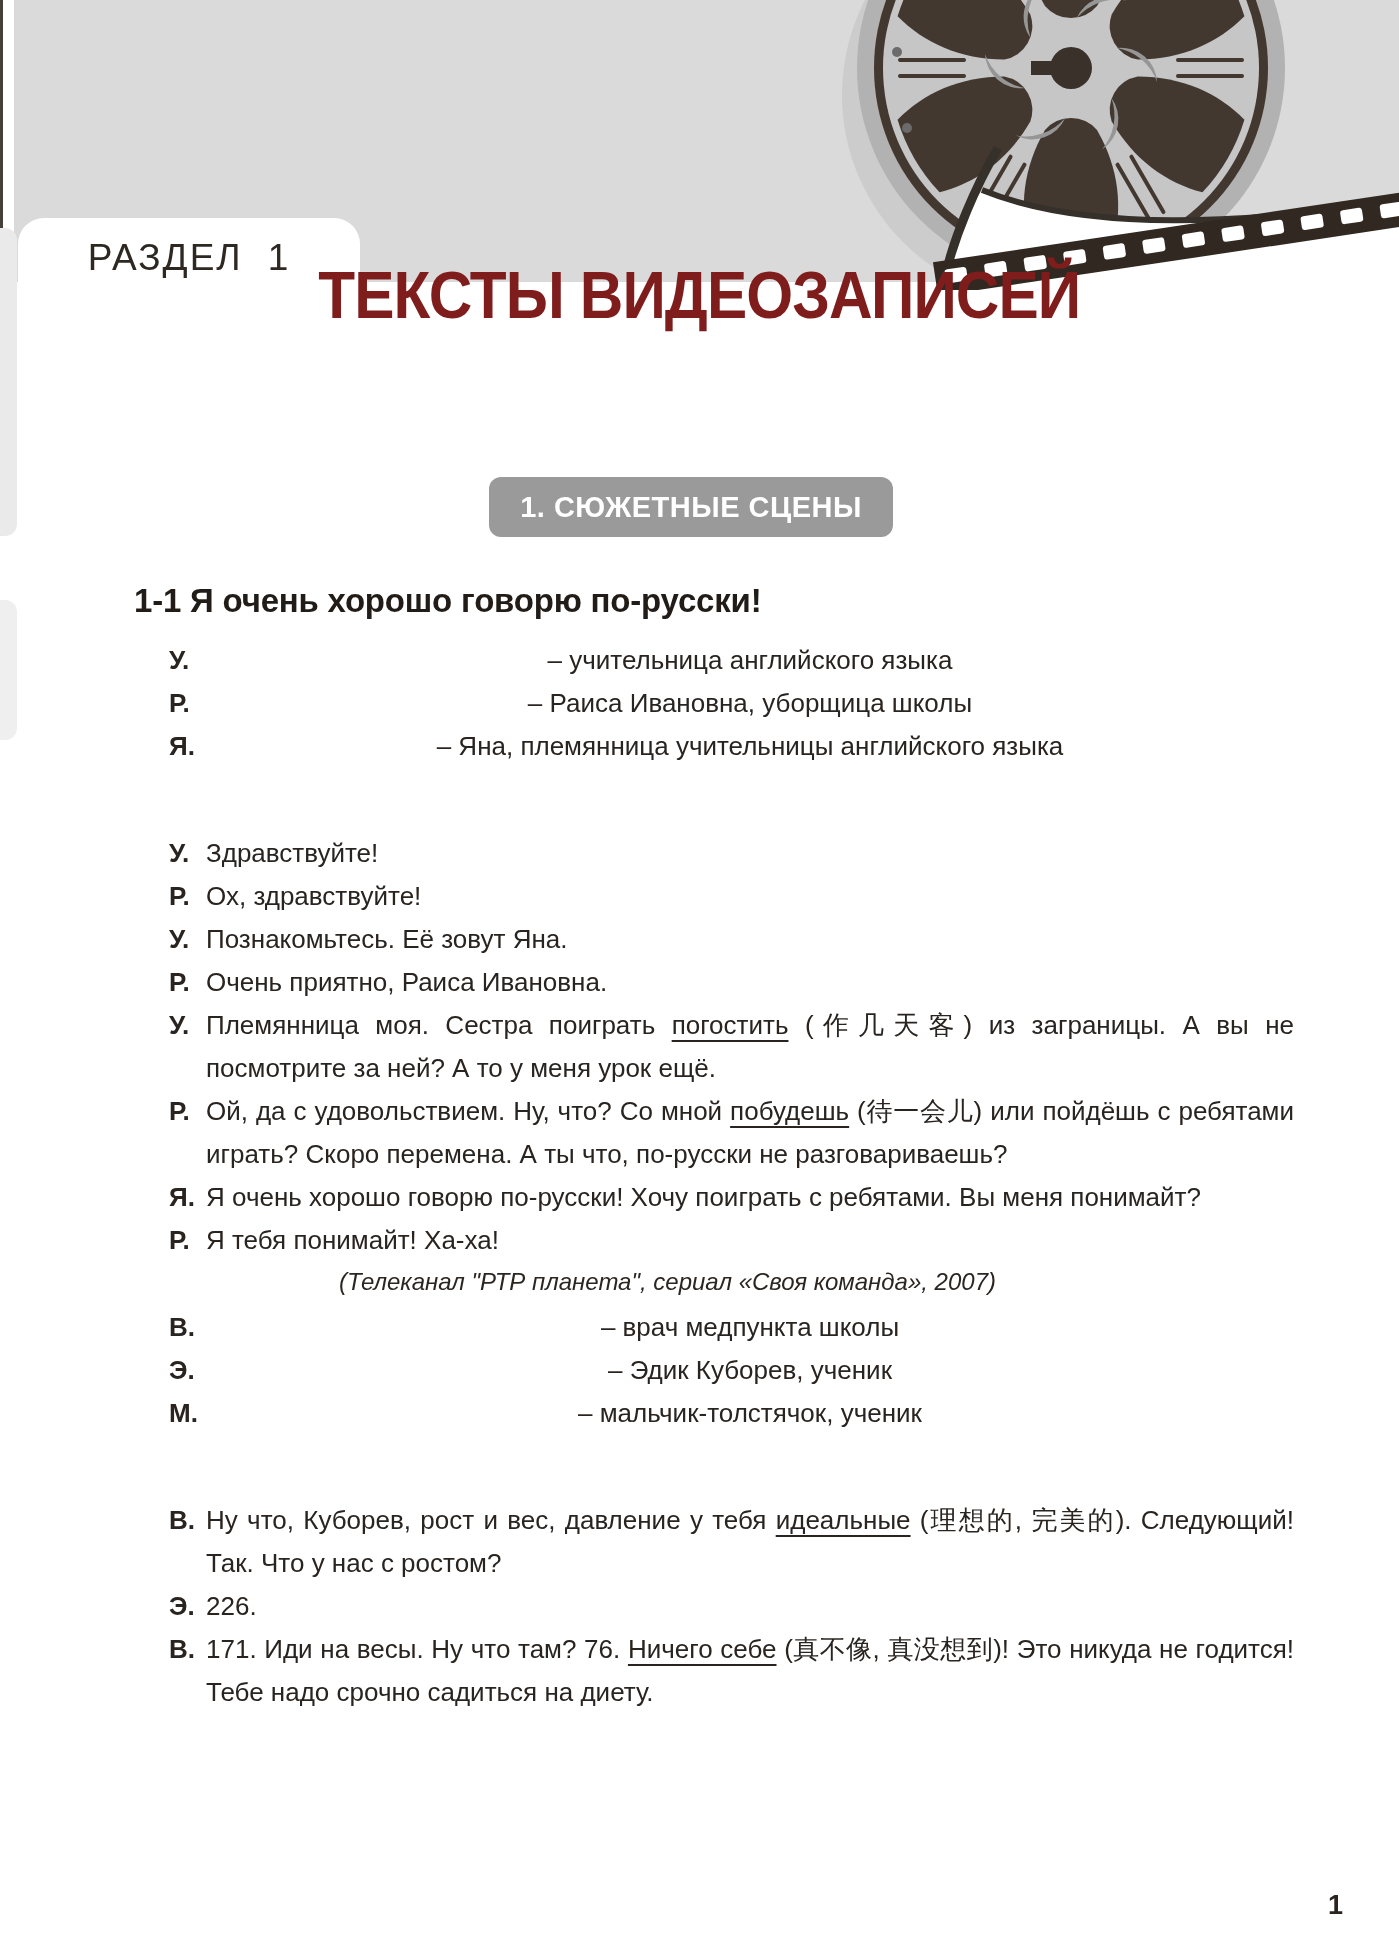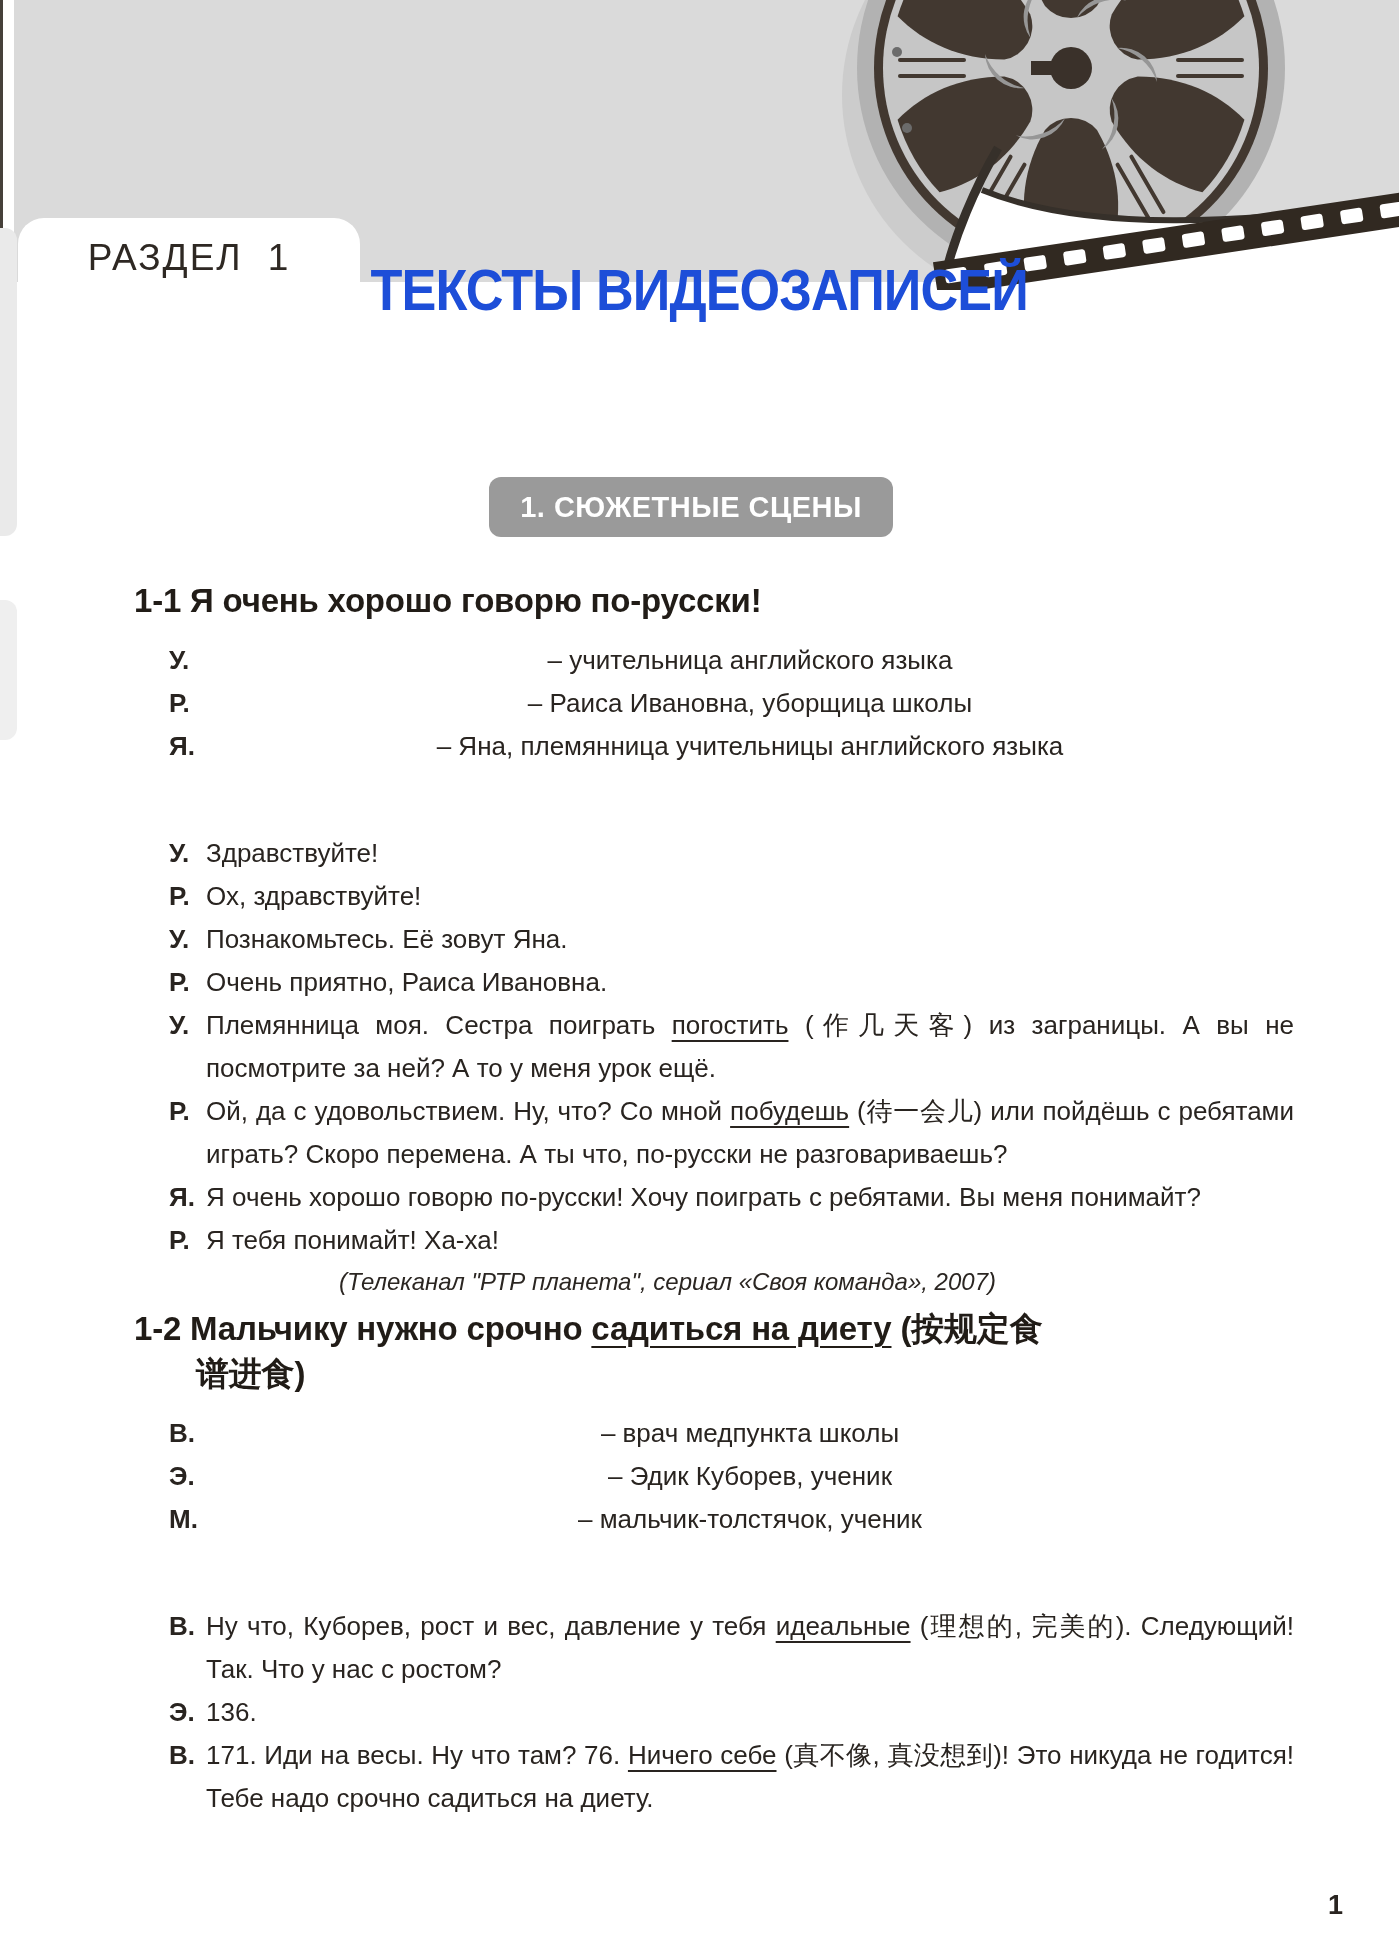--- a/index.html
+++ b/index.html
@@ -10,21 +10,21 @@
   .header-band{position:absolute;left:14px;top:0;right:0;height:282px;background:#dadada;}
   .page-edge-line{position:absolute;left:0;top:0;width:3px;height:237px;background:#46403a;}
   .left-tab{position:absolute;left:0;background:#eaeaea;border-radius:0 12px 12px 0;}
   .tab1{top:228px;width:17px;height:308px;}
   .tab2{top:600px;width:17px;height:140px;background:#efefef;}
   .reel-svg{position:absolute;left:700px;top:0;width:699px;height:290px;}
   .razdel-tab{position:absolute;left:18px;top:218px;width:342px;height:70px;background:#ffffff;
       border-radius:26px 26px 0 0;display:flex;align-items:center;justify-content:center;gap:25px;
       font-size:37px;color:#2e2823;letter-spacing:2px;padding-top:10px;box-sizing:border-box;}
   .main-title{position:absolute;top:256px;left:0;width:1399px;text-align:center;margin:0;
-      font-size:58px;font-weight:bold;color:#1d4ed8;letter-spacing:-1px;}
+      font-size:67px;font-weight:bold;color:#7f1d1d;letter-spacing:-1px;}
   .main-title .condense{display:inline-block;transform:scaleX(0.9);transform-origin:center;}
   .badge{position:absolute;left:489px;top:477px;width:404px;height:60px;background:#9a9a9a;
       border-radius:12px;color:#ffffff;font-size:29px;font-weight:bold;display:flex;
       align-items:center;justify-content:center;letter-spacing:0.5px;}
 
   
   .content{position:absolute;left:134px;top:578px;width:1160px;font-size:26px;color:#292420;}
   .sec-heading{font-size:33px;font-weight:bold;margin:0 0 16px;line-height:45px;
       letter-spacing:-0.2px;padding-left:62px;text-indent:-62px;color:#211c17;}
   u{text-decoration-thickness:2px;text-underline-offset:6px;}
@@ -213,21 +213,20 @@
             <div class="d-text"><span>Я очень хорошо говорю по-русски! Хочу поиграть с ребятами. Вы меня понимайт?</span></div>
           </div>
           <div class="row">
             <span class="speaker">Р.</span>
             <div class="d-text"><span>Я тебя понимайт! Ха-ха!</span></div>
           </div>
         </div>
         <div class="attribution">(Телеканал "РТР планета", сериал «Своя команда», 2007)</div>
       </section>
       <section>
-        <h2 class="sec-heading"><span>1-2 Мальчику нужно срочно </span><u>садиться на диету</u><span> (按规定食</span><br><span>谱进食)</span></h2>
         <div class="char-list">
           <div class="row">
             <span class="speaker">В.</span>
             <div class="d-text no-just">– врач медпункта школы</div>
           </div>
           <div class="row">
             <span class="speaker">Э.</span>
             <div class="d-text no-just">– Эдик Куборев, ученик</div>
           </div>
           <div class="row">
@@ -235,21 +234,21 @@
             <div class="d-text no-just">– мальчик-толстячок, ученик</div>
           </div>
         </div>
         <div class="dialogue">
           <div class="row">
             <span class="speaker">В.</span>
             <div class="d-text"><span>Ну что, Куборев, рост и вес, давление у тебя </span><u>идеальные</u><span> (理想的, 完美的). Следующий! Так. Что у нас с ростом?</span></div>
           </div>
           <div class="row">
             <span class="speaker">Э.</span>
-            <div class="d-text"><span>136.</span></div>
+            <div class="d-text"><span>226.</span></div>
           </div>
           <div class="row">
             <span class="speaker">В.</span>
             <div class="d-text"><span>171. Иди на весы. Ну что там? 76. </span><u>Ничего себе</u><span> (真不像, 真没想到)! Это никуда не годится! Тебе надо срочно садиться на диету.</span></div>
           </div>
         </div>
       </section>
     </main>
 
   <div class="page-number">1</div>

